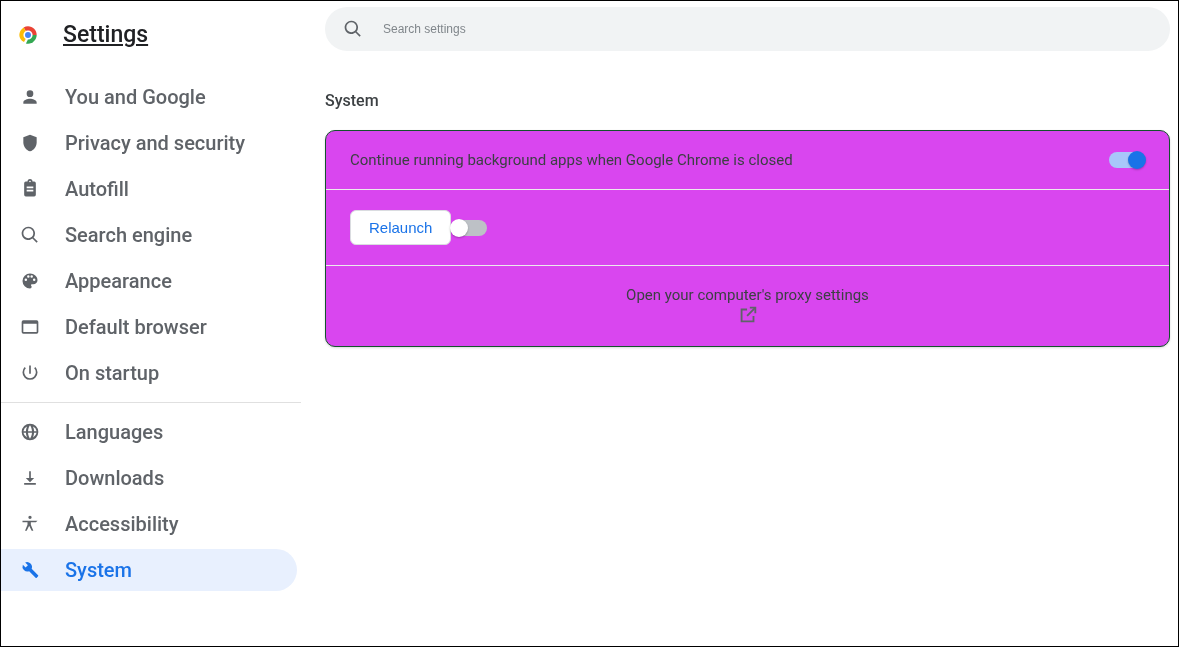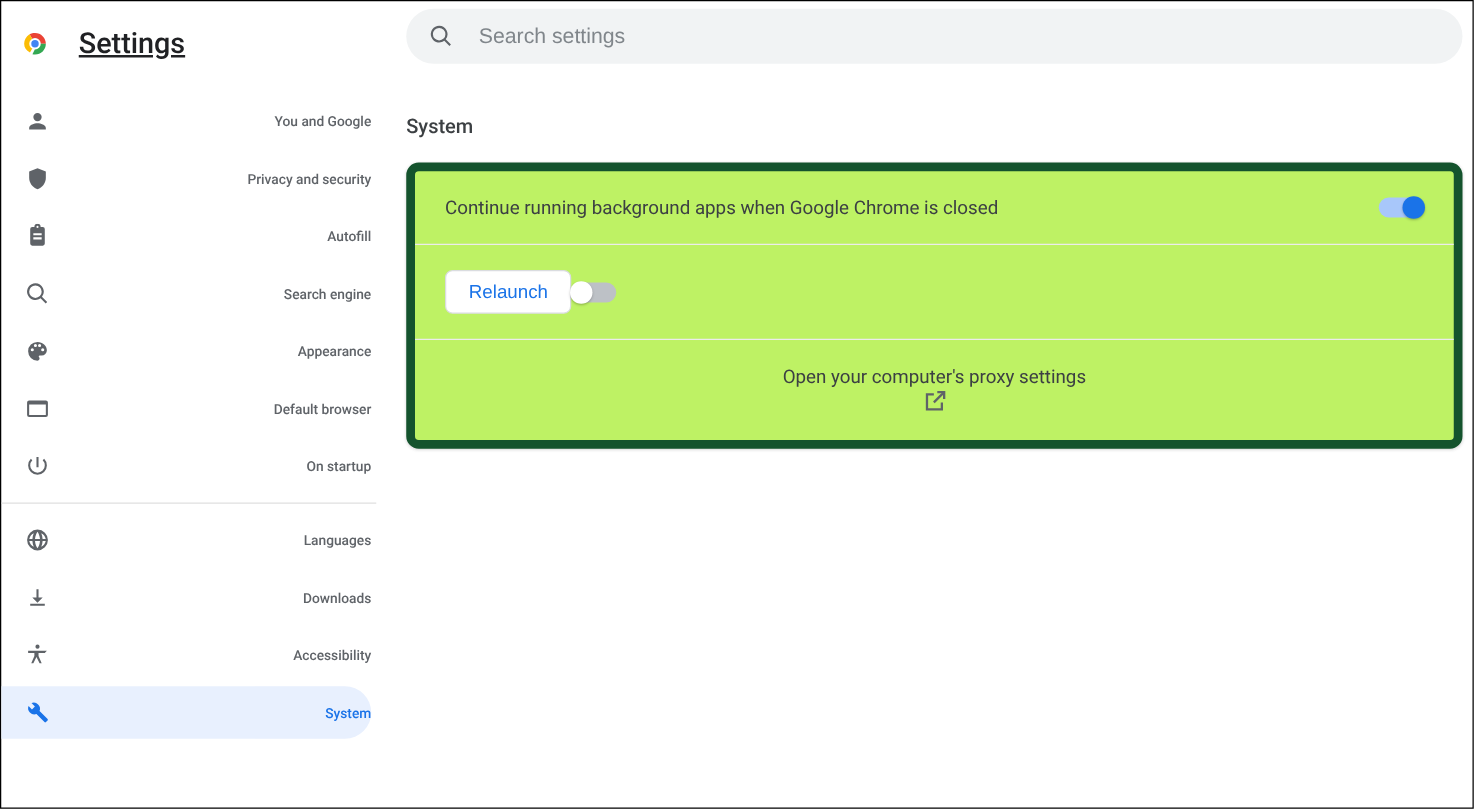--- a/index.html
+++ b/index.html
@@ -44,22 +44,21 @@
   }
   .nav-item {
     display: flex;
     align-items: center;
     height: 42px;
     padding-left: 18px;
     border-radius: 0 21px 21px 0;
     cursor: pointer;
     margin: 4px 4px 4px 0;
     color: #5f6368;
-    font-size: 11px;
-    justify-content: space-between;
+    font-size: 20px;
   }
   .nav-item .icon {
     width: 22px;
     display: flex;
     justify-content: center;
     color: #5f6368;
   }
   .nav-item .label {
     margin-left: 24px;
     font-weight: 500;
@@ -83,35 +82,35 @@
     display: flex;
     align-items: center;
     padding: 0 18px;
     color: #5f6368;
     margin-bottom: 40px;
   }
   .searchbar .sicon { margin-right: 20px; }
   .search-input {
     border: none;
     background: transparent;
-    font-size: 17px;
+    font-size: 12px;
     outline: none;
     flex: 1;
     color: #202124;
   }
   .search-input::placeholder { color: #80868b; }
   .section-title {
     font-size: 16px;
     color: #3c4043;
     font-weight: 500;
     margin-bottom: 20px;
   }
   .card {
-    background: #bef264;
-    border: 7px solid #14532d;
+    background: #d946ef;
+    border: 1px solid #14532d;
     border-radius: 10px;
     box-shadow: 0 1px 2px rgba(60,64,67,.12), 0 1px 3px rgba(60,64,67,.08);
     width: 100%;
   }
   .row {
     display: flex;
     align-items: center;
     justify-content: space-between;
     padding: 20px 24px;
     border-bottom: 1px solid #ececec;

